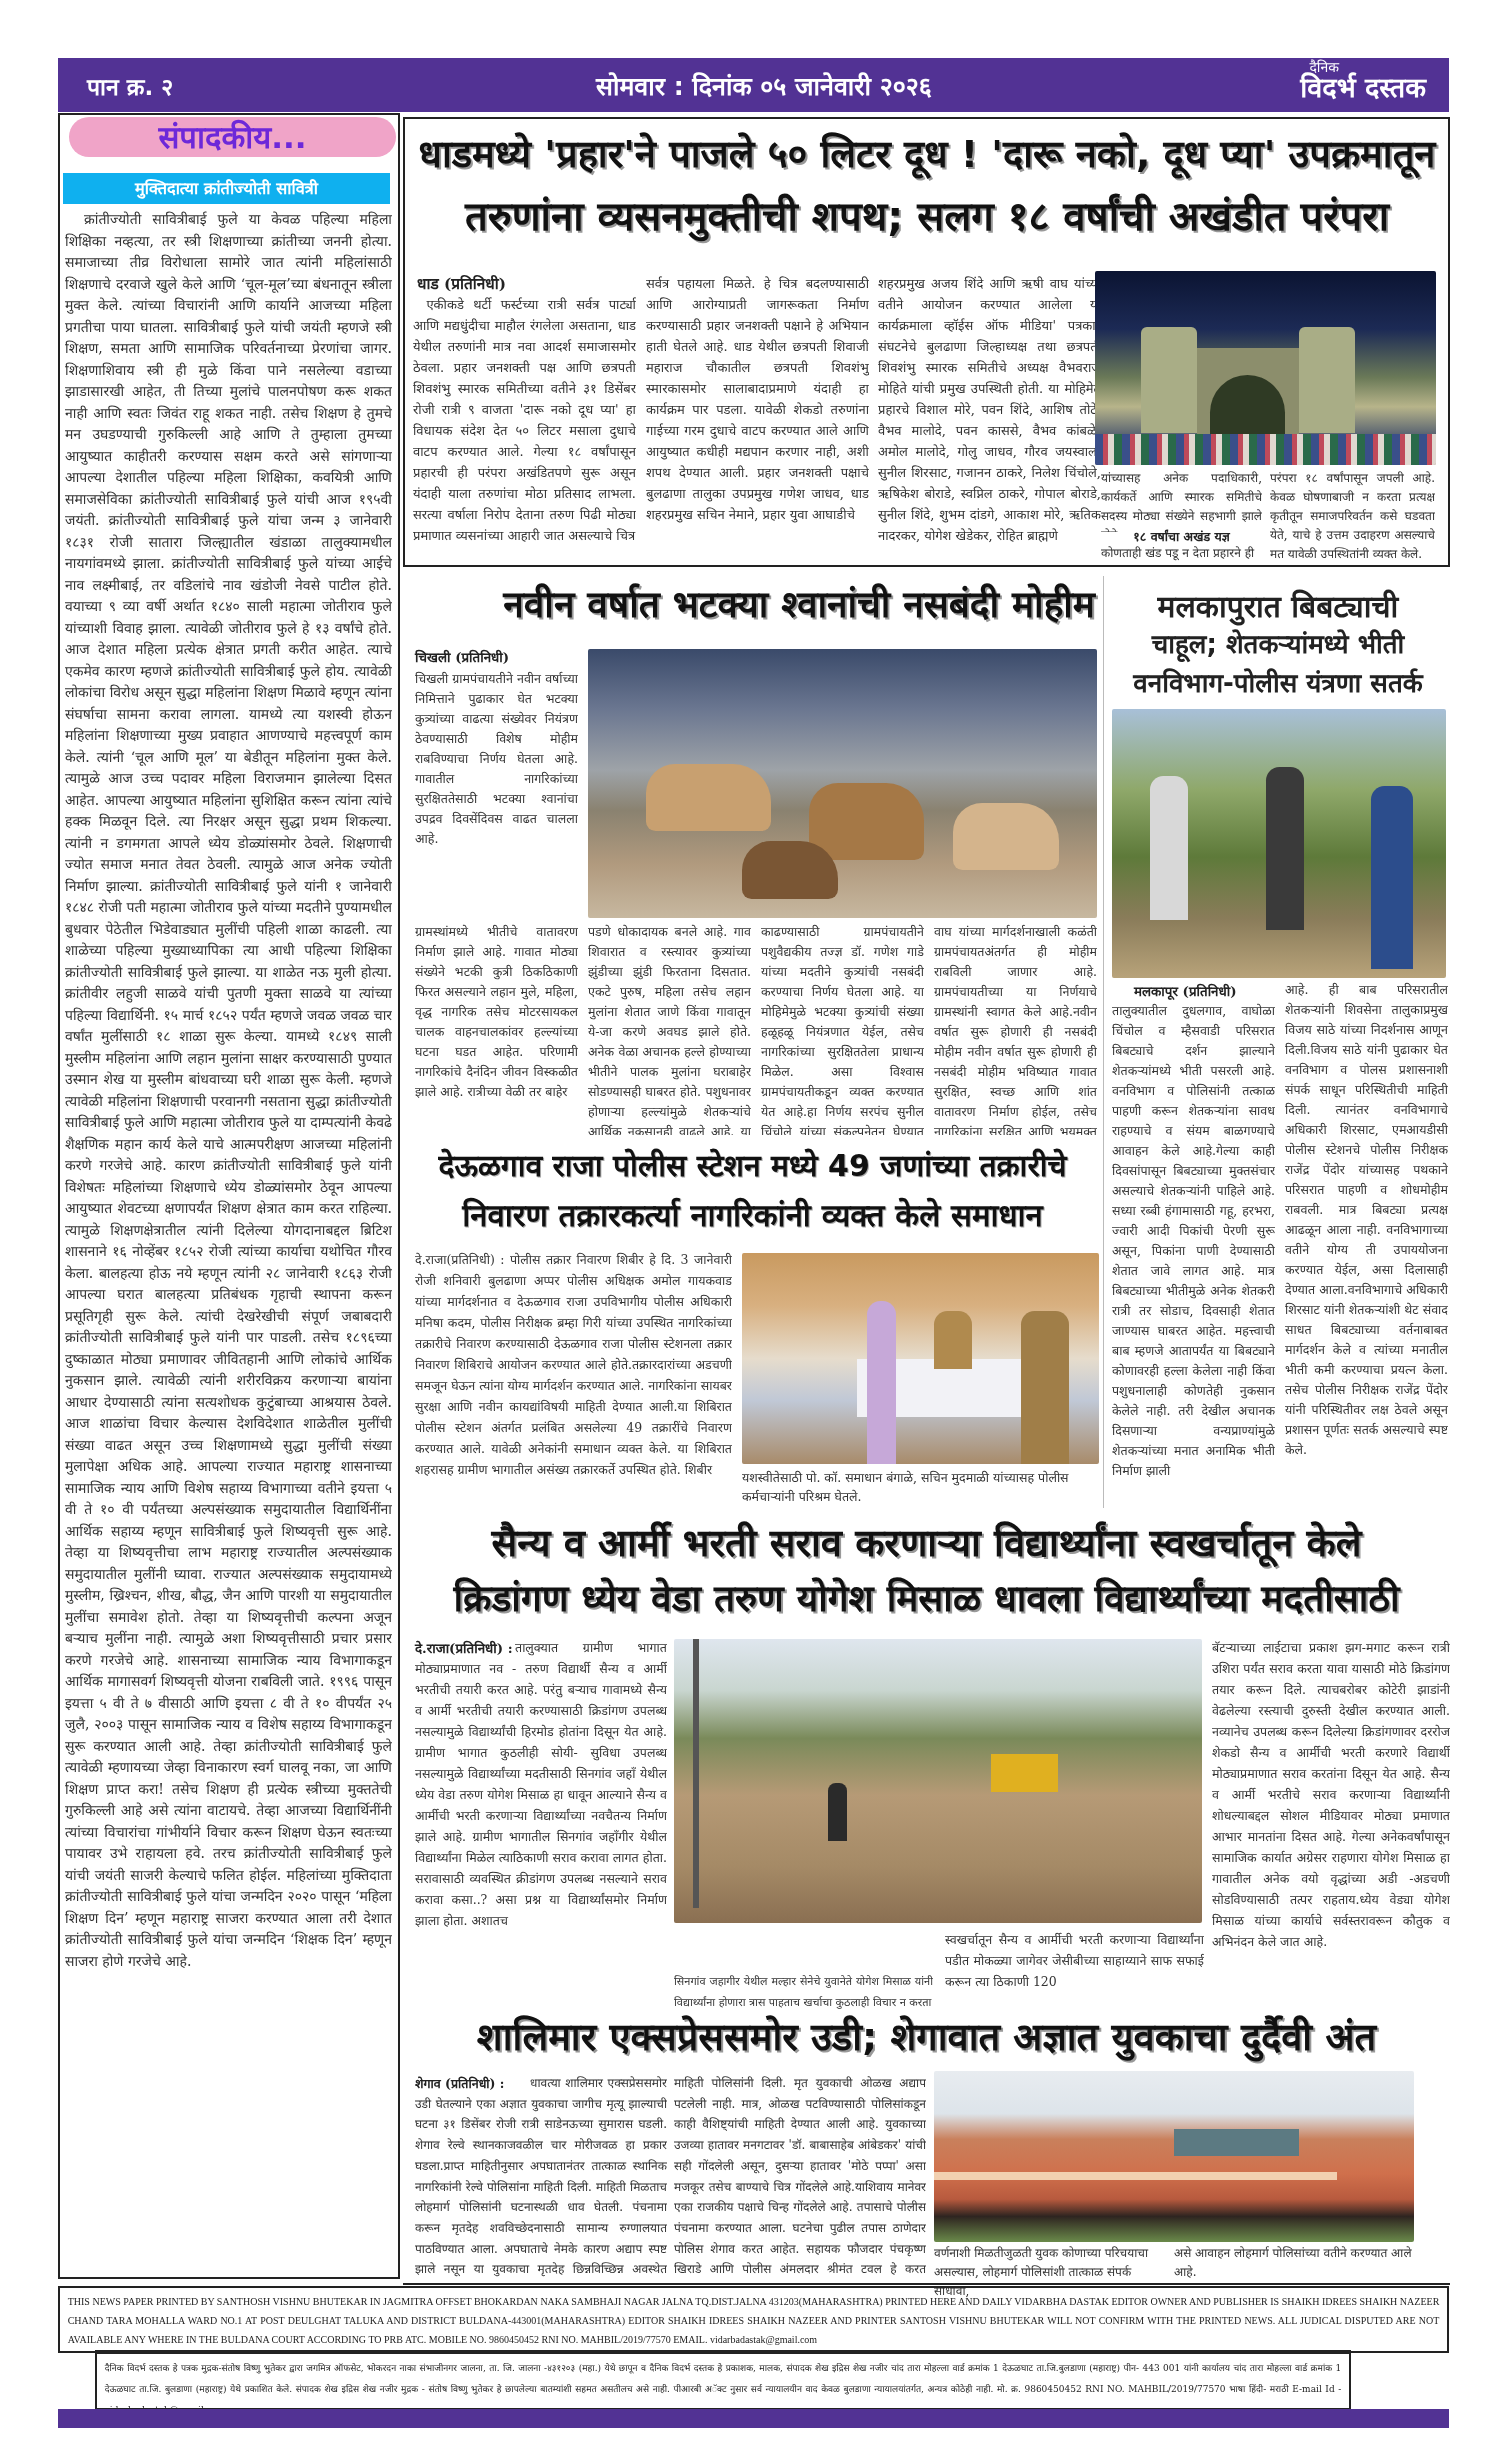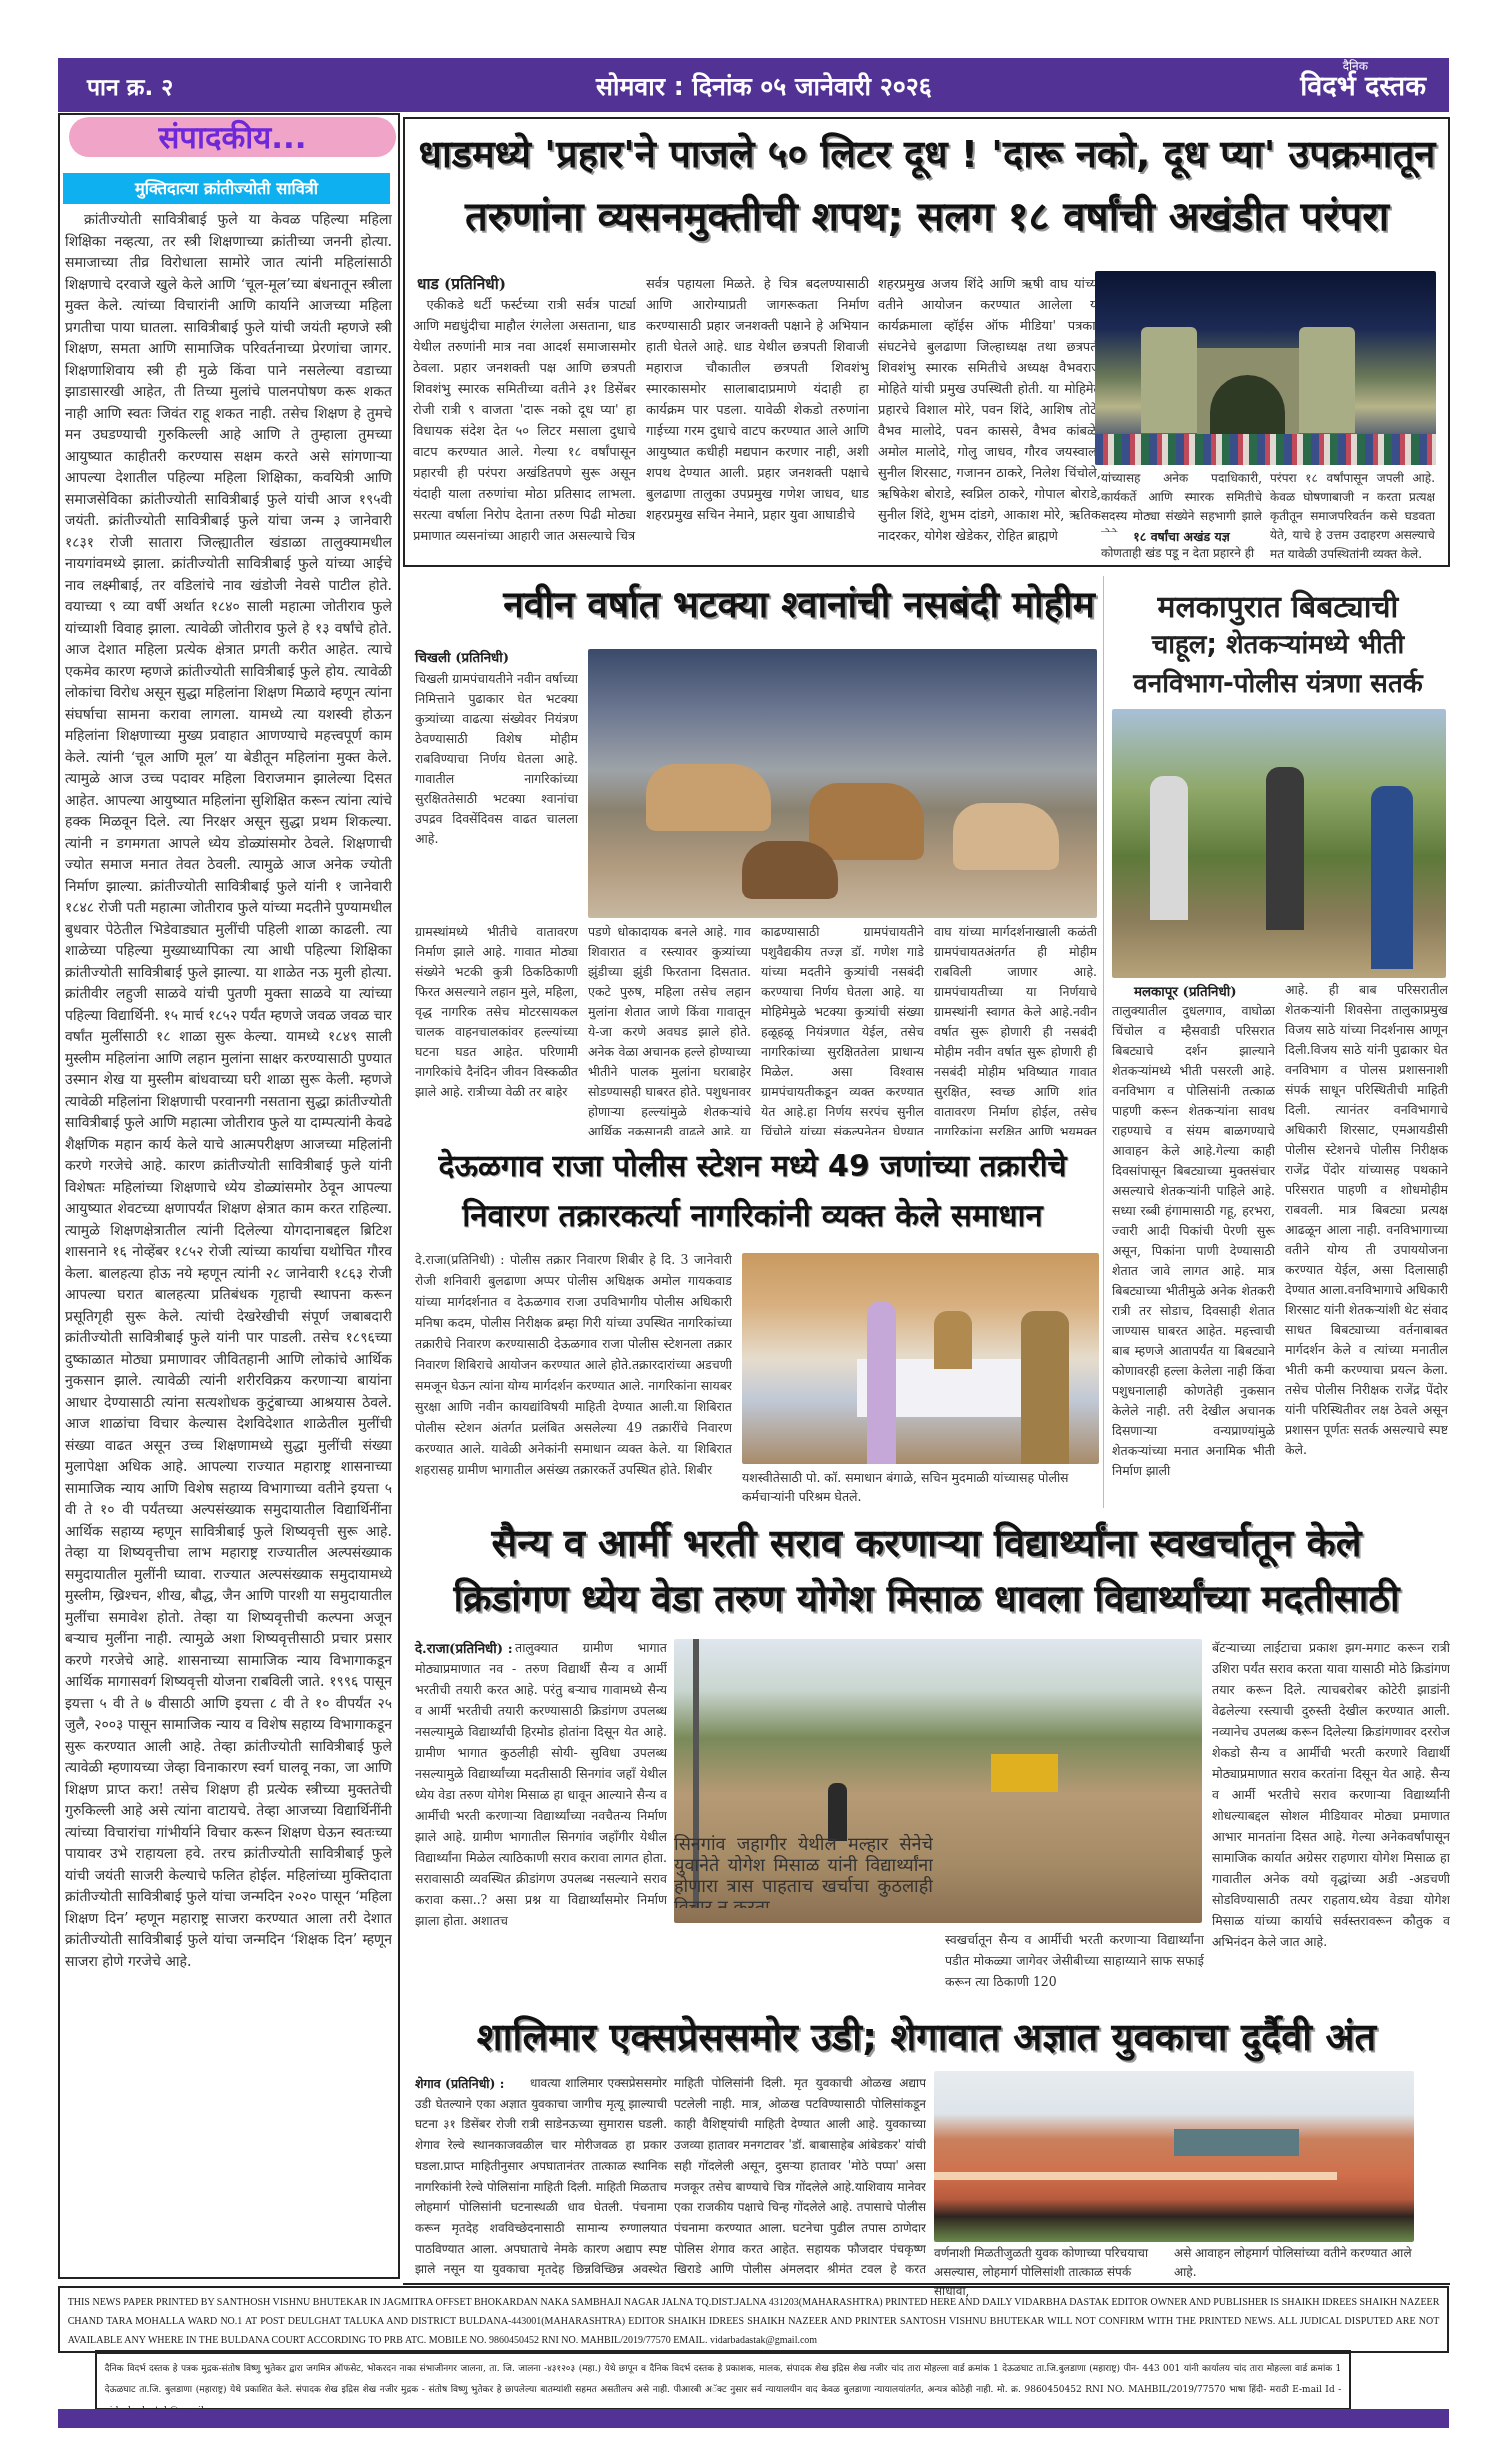--- a/index.html
+++ b/index.html
@@ -1,21 +1,21 @@
 <!DOCTYPE html>
 <html><head>
 <meta charset="utf-8">
 <style>
 *{box-sizing:border-box;margin:0;padding:0;}
 body{width:1504px;height:2441px;background:#fff;font-family:"DejaVu Sans",sans-serif;color:#222;position:relative;overflow:hidden;}
 .masthead{position:absolute;left:58px;top:58px;width:1391px;height:54px;background:#523294;color:#fff;}
 .masthead .pg{position:absolute;left:29px;top:11.5px;font-size:23px;font-weight:bold;}
 .masthead .date{position:absolute;left:538px;top:9.6px;font-size:25px;font-weight:bold;}
 .masthead .brand{position:absolute;right:23px;top:1.9px;text-align:right;line-height:1;}
-.masthead .brand .small{font-size:12px;display:block;margin-right:58px;}
+.masthead .brand .small{font-size:14px;display:block;margin-right:87px;}
 .masthead .brand .big{font-size:27px;font-weight:bold;}
 .box{position:absolute;border:2.9px solid #222;background:#fff;}
 .col-text{font-family:"DejaVu Serif",serif;font-size:13px;line-height:21px;text-align:justify;color:#333;overflow:hidden;}
 .headline{font-family:"DejaVu Sans",sans-serif;font-weight:bold;color:#111;text-align:center;text-shadow:1.9px 1.9px 0 #999;}
 .byline{font-weight:bold;font-family:"DejaVu Serif",serif;font-size:15.4px;color:#222;}
 .photo{position:absolute;border-radius:1.9px;overflow:hidden;}
 .caption{position:absolute;font-family:"DejaVu Serif",serif;font-size:13.4px;line-height:19px;color:#333;}
 .editorial-head{position:absolute;left:69px;top:117px;width:327px;height:40px;background:#f0a4c8;border-radius:21px;text-align:center;font-size:31px;font-weight:bold;color:#6d28d9;line-height:40px;}
 .editorial-sub{position:absolute;left:63px;top:173px;width:327px;height:31px;background:#0fb0ef;text-align:center;font-size:16.3px;color:#fff;line-height:31px;font-weight:bold;}
 .footer-en{position:absolute;left:58px;top:2286px;width:1391px;height:67px;border:2.9px solid #222;font-family:"Liberation Serif",serif;font-size:10px;line-height:19px;padding:3.8px 7.7px;color:#222;text-align:justify;}
@@ -99,21 +99,21 @@
 
 <div class="headline" style="position:absolute;left:403px;top:1516px;width:1047px;font-size:38px;line-height:54px;">सैन्य व आर्मी भरती सराव करणाऱ्या विद्यार्थ्यांना स्वखर्चातून केले</div>
 <div class="headline" style="position:absolute;left:403px;top:1572px;width:1047px;font-size:37px;line-height:54px;">क्रिडांगण  ध्येय वेडा  तरुण योगेश मिसाळ धावला विद्यार्थ्यांच्या मदतीसाठी</div>
 <div class="byline" style="position:absolute;left:415px;top:1639px;font-size:13.4px;">दे.राजा(प्रतिनिधी) :</div>
 <div class="col-text" style="position:absolute;left:415px;top:1637px;width:252px;height:367px;font-size:12.5px;line-height:21px;text-indent:100px;">तालुक्यात ग्रामीण भागात मोठ्याप्रमाणात नव - तरुण विद्यार्थी सैन्य व आर्मी भरतीची तयारी करत आहे. परंतु बऱ्याच गावामध्ये सैन्य व आर्मी भरतीची तयारी करण्यासाठी क्रिडांगण उपलब्ध नसल्यामुळे विद्यार्थ्यांची हिरमोड होतांना दिसून येत आहे. ग्रामीण भागात कुठलीही सोयी- सुविधा उपलब्ध नसल्यामुळे विद्यार्थ्यांच्या मदतीसाठी सिनगांव जहाँ येथील ध्येय वेडा तरुण योगेश मिसाळ हा धावून आल्याने सैन्य व आर्मीची भरती करणाऱ्या विद्यार्थ्यांच्या नवचैतन्य निर्माण झाले आहे. ग्रामीण भागातील सिनगांव जहाँगीर येथील विद्यार्थ्यांना मिळेल त्याठिकाणी सराव करावा लागत होता. सरावासाठी व्यवस्थित क्रीडांगण उपलब्ध नसल्याने सराव करावा कसा..? असा प्रश्न या विद्यार्थ्यांसमोर निर्माण झाला होता. अशातच</div>
 <div class="photo" style="left:674px;top:1639px;width:528px;height:284px;background:linear-gradient(180deg,#dfe6ee 0%,#c9d6d0 18%,#7a8a5a 35%,#b69a76 55%,#a58a66 80%,#8a6f52 100%);">
   <div style="position:absolute;left:19px;top:0;width:5.8px;height:269px;background:#555;"></div>
   <div style="position:absolute;left:317px;top:115px;width:67px;height:38px;background:#e0b020;"></div>
   <div style="position:absolute;left:154px;top:144px;width:19px;height:58px;background:#2a2a2a;border-radius:7.7px 7.7px 0 0;"></div>
 </div>
-<div class="col-text" style="position:absolute;left:674px;top:1833px;width:259px;height:75px;font-size:18px;line-height:21px;">सिनगांव जहागीर येथील मल्हार सेनेचे युवानेते योगेश मिसाळ यांनी विद्यार्थ्यांना होणारा त्रास पाहताच खर्चाचा कुठलाही विचार न करता</div>
+<div class="col-text" style="position:absolute;left:674px;top:1971px;width:259px;height:75px;font-size:11px;line-height:21px;">सिनगांव जहागीर येथील मल्हार सेनेचे युवानेते योगेश मिसाळ यांनी विद्यार्थ्यांना होणारा त्रास पाहताच खर्चाचा कुठलाही विचार न करता</div>
 <div class="col-text" style="position:absolute;left:945px;top:1929px;width:259px;height:75px;font-size:12.5px;line-height:21px;">स्वखर्चातून सैन्य व आर्मीची भरती करणाऱ्या विद्यार्थ्यांना पडीत मोकळ्या जागेवर जेसीबीच्या साहाय्याने साफ सफाई करून त्या ठिकाणी 120</div>
 <div class="col-text" style="position:absolute;left:1212px;top:1637px;width:238px;height:367px;font-size:12.5px;line-height:21px;">बॅटऱ्याच्या लाईटाचा प्रकाश झग-मगाट करून रात्री उशिरा पर्यंत सराव करता यावा यासाठी मोठे क्रिडांगण तयार करून दिले. त्याचबरोबर कोटेरी झाडांनी वेढलेल्या रस्त्याची दुरुस्ती देखील करण्यात आली. नव्यानेच उपलब्ध करून दिलेल्या क्रिडांगणावर दररोज शेकडो सैन्य व आर्मीची भरती करणारे विद्यार्थी मोठ्याप्रमाणात सराव करतांना दिसून येत आहे. सैन्य व आर्मी भरतीचे सराव करणाऱ्या विद्यार्थ्यांनी शोधल्याबद्दल सोशल मीडियावर मोठ्या प्रमाणात आभार मानतांना दिसत आहे. गेल्या अनेकवर्षांपासून सामाजिक कार्यात अग्रेसर राहणारा योगेश मिसाळ हा गावातील अनेक वयो वृद्धांच्या अडी -अडचणी सोडविण्यासाठी तत्पर राहताय.ध्येय वेड्या योगेश मिसाळ यांच्या कार्याचे सर्वस्तरावरून कौतुक व अभिनंदन केले जात आहे.</div>
 
 <div class="headline" style="position:absolute;left:403px;top:2008px;width:1047px;font-size:38px;line-height:58px;">शालिमार एक्सप्रेससमोर उडी; शेगावात अज्ञात युवकाचा दुर्दैवी अंत</div>
 <div class="byline" style="position:absolute;left:415px;top:2075px;font-size:12.5px;">शेगाव (प्रतिनिधी) :</div>
 <div class="col-text" style="position:absolute;left:415px;top:2073px;width:252px;height:208px;font-size:12px;line-height:20.7px;text-indent:115px;">धावत्या शालिमार एक्सप्रेससमोर उडी घेतल्याने एका अज्ञात युवकाचा जागीच मृत्यू झाल्याची घटना ३१ डिसेंबर रोजी रात्री साडेनऊच्या सुमारास घडली. शेगाव रेल्वे स्थानकाजवळील चार मोरीजवळ हा प्रकार घडला.प्राप्त माहितीनुसार अपघातानंतर तात्काळ स्थानिक नागरिकांनी रेल्वे पोलिसांना माहिती दिली. माहिती मिळताच लोहमार्ग पोलिसांनी घटनास्थळी धाव घेतली. पंचनामा करून मृतदेह शवविच्छेदनासाठी सामान्य रुग्णालयात पाठविण्यात आला. अपघाताचे नेमके कारण अद्याप स्पष्ट झाले नसून या युवकाचा मृतदेह छिन्नविच्छिन्न अवस्थेत आढळून आल्याने ओळख पटविण्यात अडचणी येत आहेत. यामध्ये मृत्यू पावलेल्या युवकाची ओळख पटविण्याचे आवाहन करण्यात येत आहे.</div>
 <div class="col-text" style="position:absolute;left:674px;top:2073px;width:252px;height:208px;font-size:12px;line-height:20.7px;">माहिती पोलिसांनी दिली. मृत युवकाची ओळख अद्याप पटलेली नाही. मात्र, ओळख पटविण्यासाठी पोलिसांकडून काही वैशिष्ट्यांची माहिती देण्यात आली आहे. युवकाच्या उजव्या हातावर मनगटावर 'डॉ. बाबासाहेब आंबेडकर' यांची सही गोंदलेली असून, दुसऱ्या हातावर 'मोठे पप्पा' असा मजकूर तसेच बाण्याचे चित्र गोंदलेले आहे.याशिवाय मानेवर एका राजकीय पक्षाचे चिन्ह गोंदलेले आहे. तपासाचे पोलीस पंचनामा करण्यात आला. घटनेचा पुढील तपास ठाणेदार पोलिस शेगाव करत आहेत. सहायक फौजदार पंचकृष्ण खिराडे आणि पोलीस अंमलदार श्रीमंत टवल हे करत आहेत. यामध्ये मृत्यू झाल्याचे स्पष्ट झाले. अखेर पोलीस कॉन्स्टेबल शुद्धिम पाउन मृत्यू यांना केली.</div>
 <div class="photo" style="left:934px;top:2071px;width:480px;height:171px;background:linear-gradient(180deg,#e8ecf0 0%,#dde4ea 25%,#c9805c 40%,#d0704c 60%,#b85a3e 75%,#2e2420 85%,#6a8a4a 100%);">
   <div style="position:absolute;left:240px;top:58px;width:125px;height:27px;background:#5c7a82;"></div>
   <div style="position:absolute;left:0;top:101px;width:403px;height:7.7px;background:#f2d0b0;"></div>

